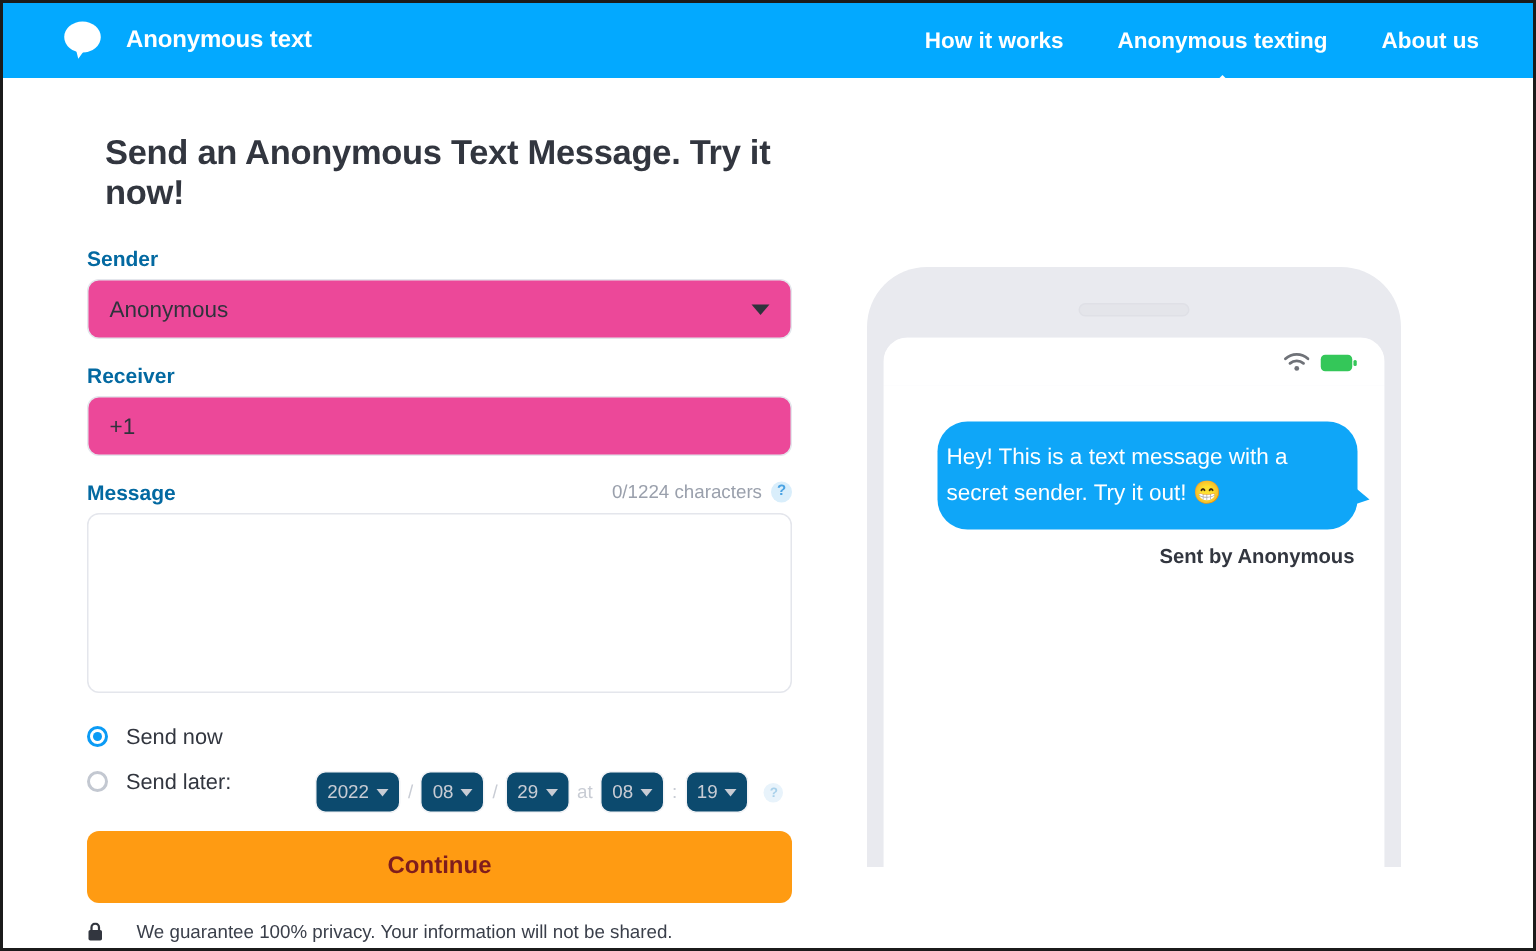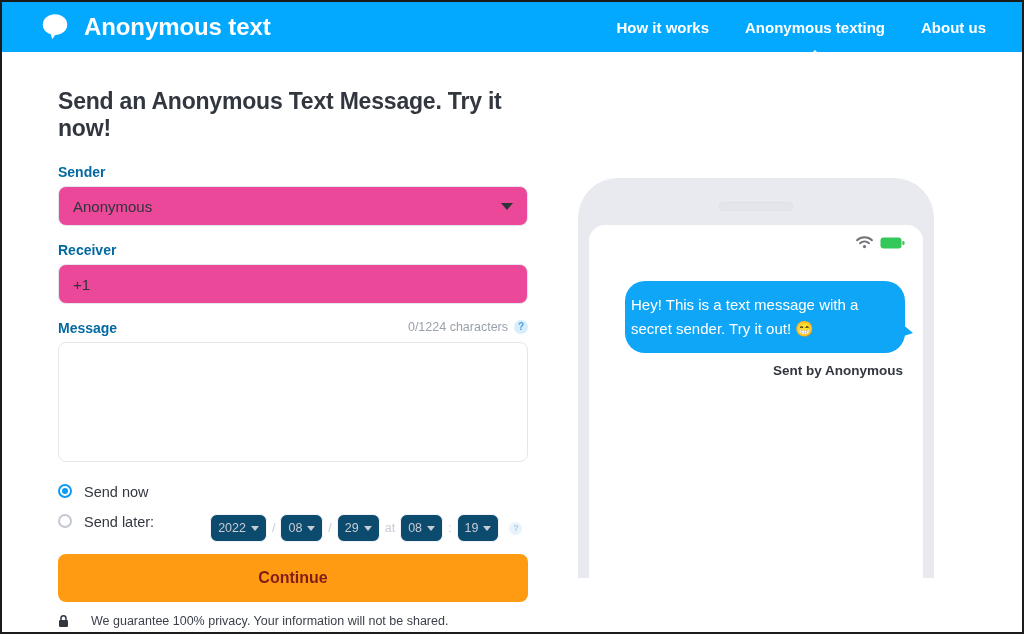--- a/index.html
+++ b/index.html
@@ -39,21 +39,21 @@
     gap: 14px;
     cursor: pointer;
   }
   .brand-icon {
     width: 30px;
     height: 30px;
     display: block;
   }
   .brand-name {
     color: #ffffff;
-    font-size: 24px;
+    font-size: 16px;
     font-weight: bold;
     letter-spacing: -0.1px;
     white-space: nowrap;
   }
   .nav {
     margin-left: auto;
     display: flex;
     align-items: center;
     gap: 36px;
     padding-right: 14px;
@@ -87,33 +87,33 @@
   }
   .form-col {
     width: 540px;
     padding: 36px 0 0 56px;
     box-sizing: border-box;
   }
   .page-title {
     font-size: 23px;
     font-weight: bold;
     color: #32363f;
-    margin: 0 0 22px 0;
+    margin: 0 0 22px 12px;
     letter-spacing: -0.2px;
   }
   .field-label {
     font-size: 14px;
     font-weight: bold;
     color: #0369a1;
     margin-bottom: 6px;
     display: block;
   }
   .label-row {
     display: flex;
-    align-items: flex-start;
+    align-items: center;
     justify-content: space-between;
     width: 470px;
     margin-bottom: 6px;
   }
   .label-row .field-label { margin-bottom: 0; }
   .char-count {
     font-size: 12.5px;
     color: #9aa0ac;
     display: flex;
     align-items: center;

